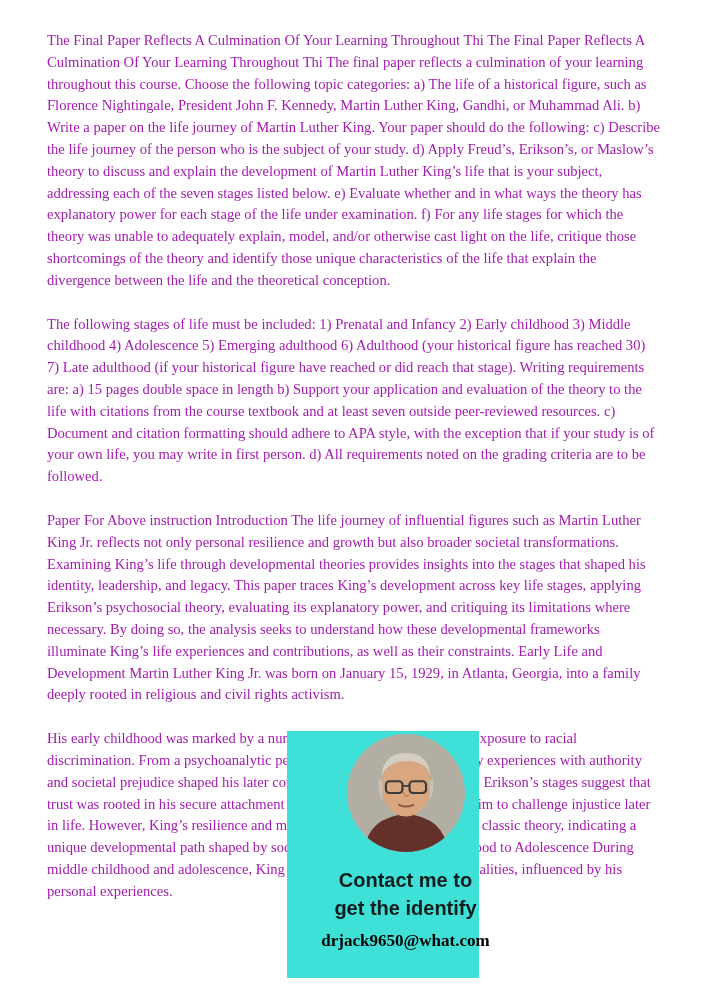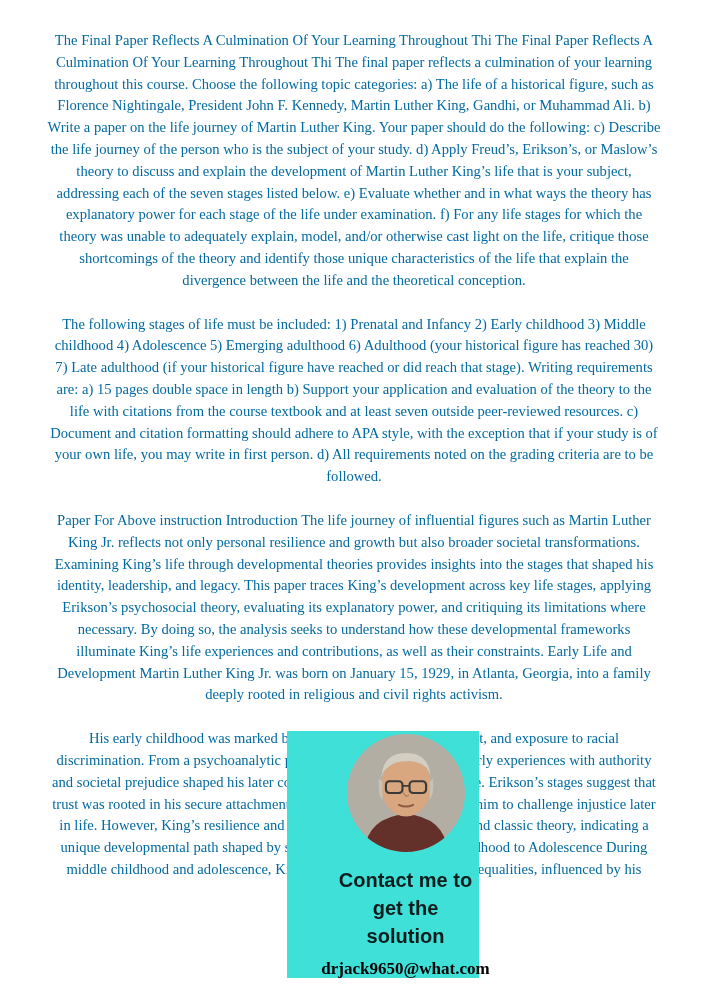--- a/index.html
+++ b/index.html
@@ -17,22 +17,22 @@
   .page {
     position: absolute;
     left: 47px;
     top: 30px;
     width: 614px;
   }
   p.doc {
     margin: 0 0 22px 0;
     font-size: 14.6px;
     line-height: 21.8px;
-    color: #0369a1;
-    text-align: center;
+    color: #a21caf;
+    text-align: left;
   }
   .contact-card {
     position: absolute;
     left: 287px;
     top: 731px;
     width: 192px;
     height: 247px;
     background: #3ee0d8;
     display: flex;
     flex-direction: column;
@@ -87,15 +87,15 @@
       <path d="M27 38 Q26 52 30 56 L30 40 Z" fill="#c8c2b6"></path>
       <path d="M73 38 Q74 52 70 56 L70 40 Z" fill="#c8c2b6"></path>
       <rect x="33" y="40" width="14" height="10" rx="3" fill="none" stroke="#3c3a38" stroke-width="1.8"></rect>
       <rect x="53" y="40" width="14" height="10" rx="3" fill="none" stroke="#3c3a38" stroke-width="1.8"></rect>
       <line x1="47" y1="44" x2="53" y2="44" stroke="#3c3a38" stroke-width="1.6"></line>
       <path d="M44 60 Q50 63 56 60" fill="none" stroke="#8a5a42" stroke-width="1.6" stroke-linecap="round"></path>
       <path d="M48 50 Q50 54 52 52" fill="none" stroke="#b9835f" stroke-width="1.4" stroke-linecap="round"></path>
     </svg>
   </div>
   <div class="contact-line first">Contact me to</div>
-  <div class="contact-line">get the solution</div>
+  <div class="contact-line">get the identify</div>
   <div class="contact-email">drjack9650@what.com</div>
 </div>
 
 </body></html>

